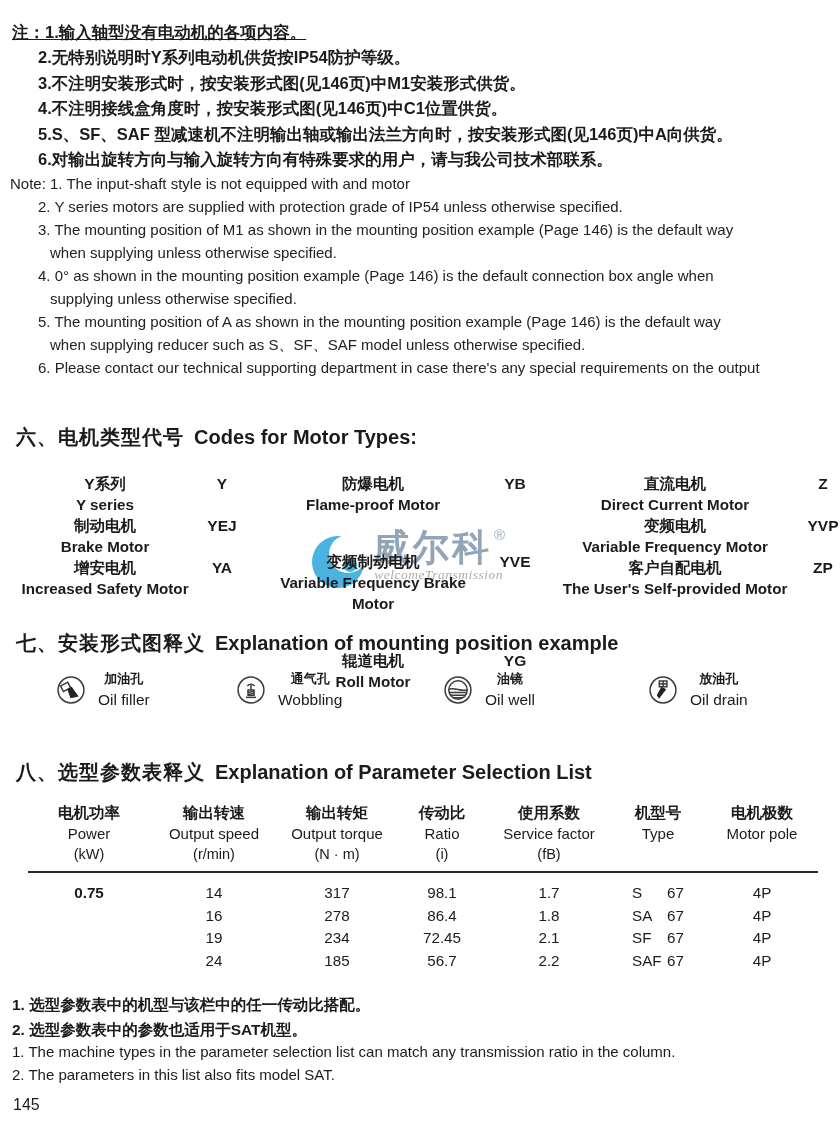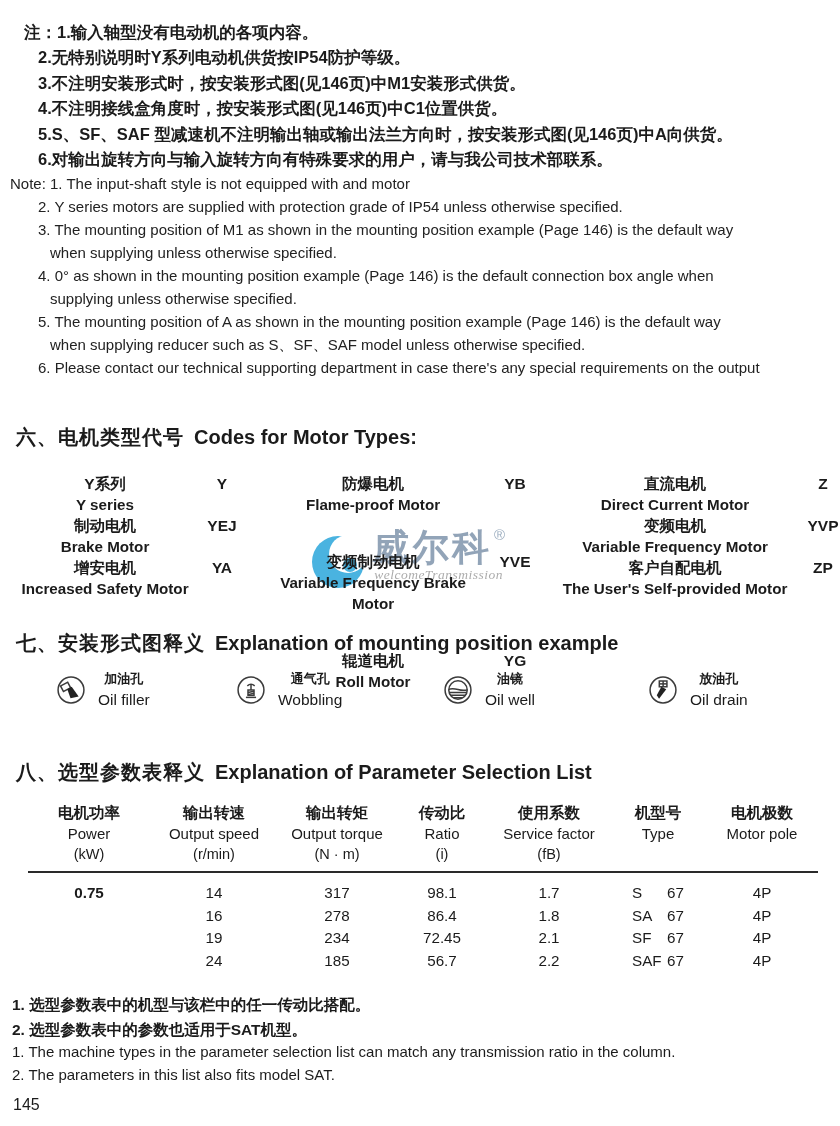--- a/index.html
+++ b/index.html
@@ -3,21 +3,21 @@
 <meta charset="utf-8">
 <style>
   html,body{margin:0;padding:0;background:#e8e8e8;}
   .page{
     position:relative;width:840px;height:1126px;background:#ffffff;
     font-family:"Liberation Sans","DejaVu Sans",sans-serif;color:#1b1b1b;
     overflow:hidden;margin:0 auto;
   }
   
   .cn-notes{position:absolute;top:20px;left:0;width:820px;font-size:16.5px;font-weight:700;line-height:25.4px;}
-  .cn-notes .ind0{padding-left:24px;}
+  .cn-notes .ind0{padding-left:12px;text-decoration:underline;}
   .cn-notes .ind1{padding-left:38px;}
   .en-notes{position:absolute;top:172px;left:0;width:830px;font-size:15px;line-height:23px;color:#222;}
   .en-notes .ind0{padding-left:10px;}
   .en-notes .ind1{padding-left:38px;}
   .en-notes .ind2{padding-left:50px;}
   
   .sec-header{position:absolute;left:16px;font-size:20px;font-weight:700;white-space:nowrap;}
   .sec-header .cnpart{margin-right:10px;letter-spacing:1px;}
   #sec6-h{top:424px;}
   #sec7-h{top:630px;}

